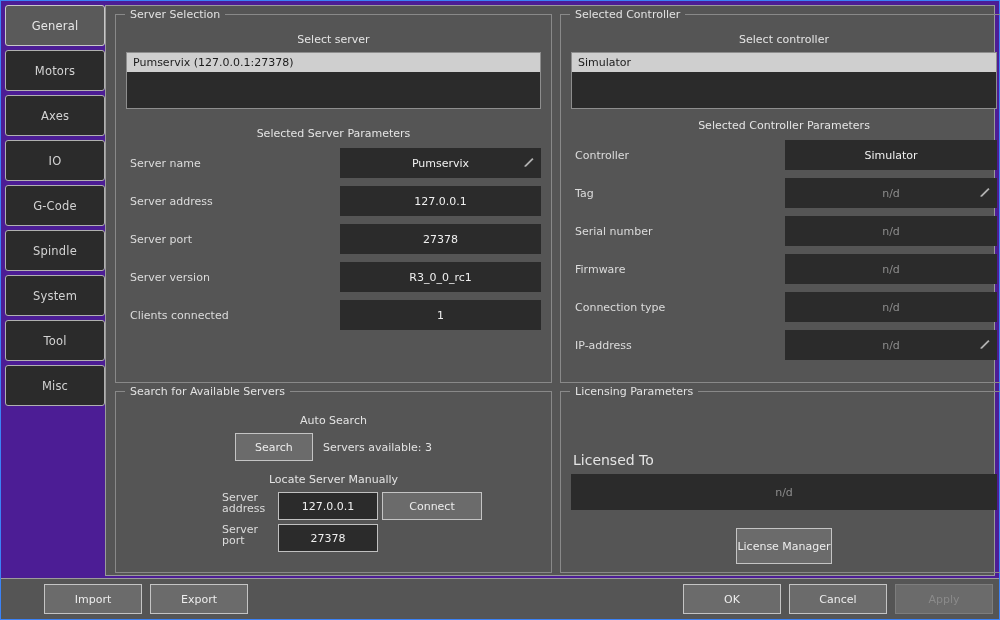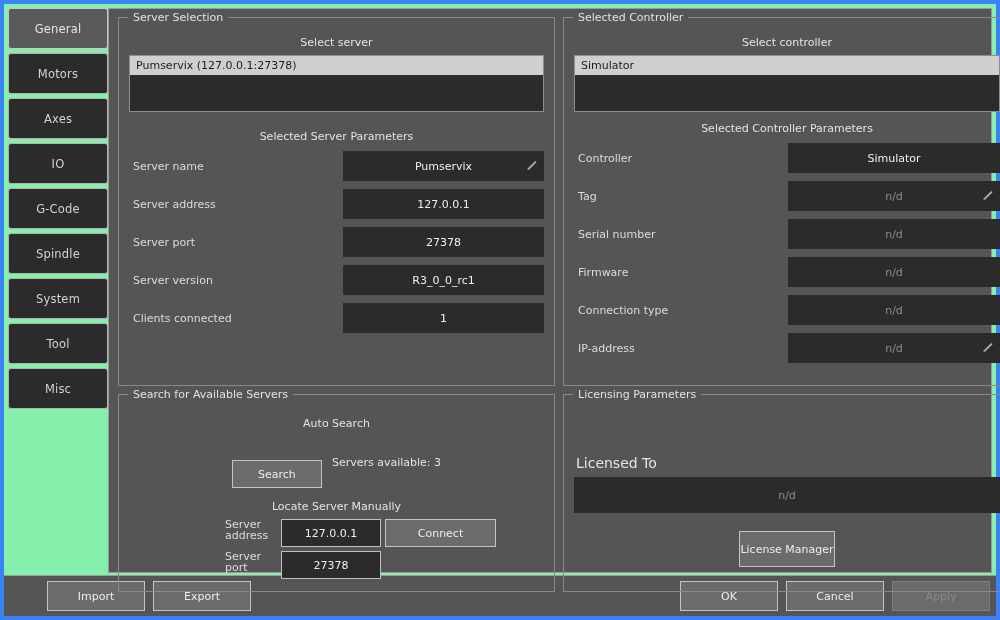--- a/index.html
+++ b/index.html
@@ -12,22 +12,22 @@
     font-size: 11px;
     color: #d8d8d8;
     overflow: hidden;
     position: relative;
   }
 
   
   #dialog {
     position: absolute;
     inset: 0;
-    background: #86efac;
-    border: 4px solid #3b82f6;
+    background: #4c1d95;
+    border: 1px solid #3b82f6;
     box-sizing: border-box;
     display: flex;
     flex-direction: column;
   }
   #body-area {
     position: relative;
     flex: 1 1 auto;
     display: flex;
     align-items: stretch;
   }
@@ -193,21 +193,21 @@
   }
 
   
   .auto-row {
     display: flex;
     align-items: center;
     justify-content: center;
     gap: 10px;
     margin-top: 2px;
   }
-  .auto-row .btn { width: 90px; margin-top: 24px; }
+  .auto-row .btn { width: 78px; }
   .avail-text { font-size: 11px; color: #e2e2e2; }
 
   .manual-block { margin-top: 12px; }
   .mrow {
     display: flex;
     align-items: flex-start;
     justify-content: flex-start;
     margin-bottom: 4px;
     padding-left: 96px;
   }
@@ -224,21 +224,21 @@
     height: 28px;
     background: #2b2b2b;
     border: 1px solid #c0c0c0;
     box-sizing: border-box;
     display: flex;
     align-items: center;
     justify-content: center;
     font-size: 11px;
     color: #f0f0f0;
   }
-  .mrow .btn { width: 111px; margin-left: 4px; }
+  .mrow .btn { width: 100px; margin-left: 4px; }
 
   
   #licensing-group { padding-top: 16px; }
   .lic-label {
     font-size: 14px;
     color: #e4e4e4;
     margin: 44px 0 6px 2px;
   }
   .lic-field {
     height: 36px;

